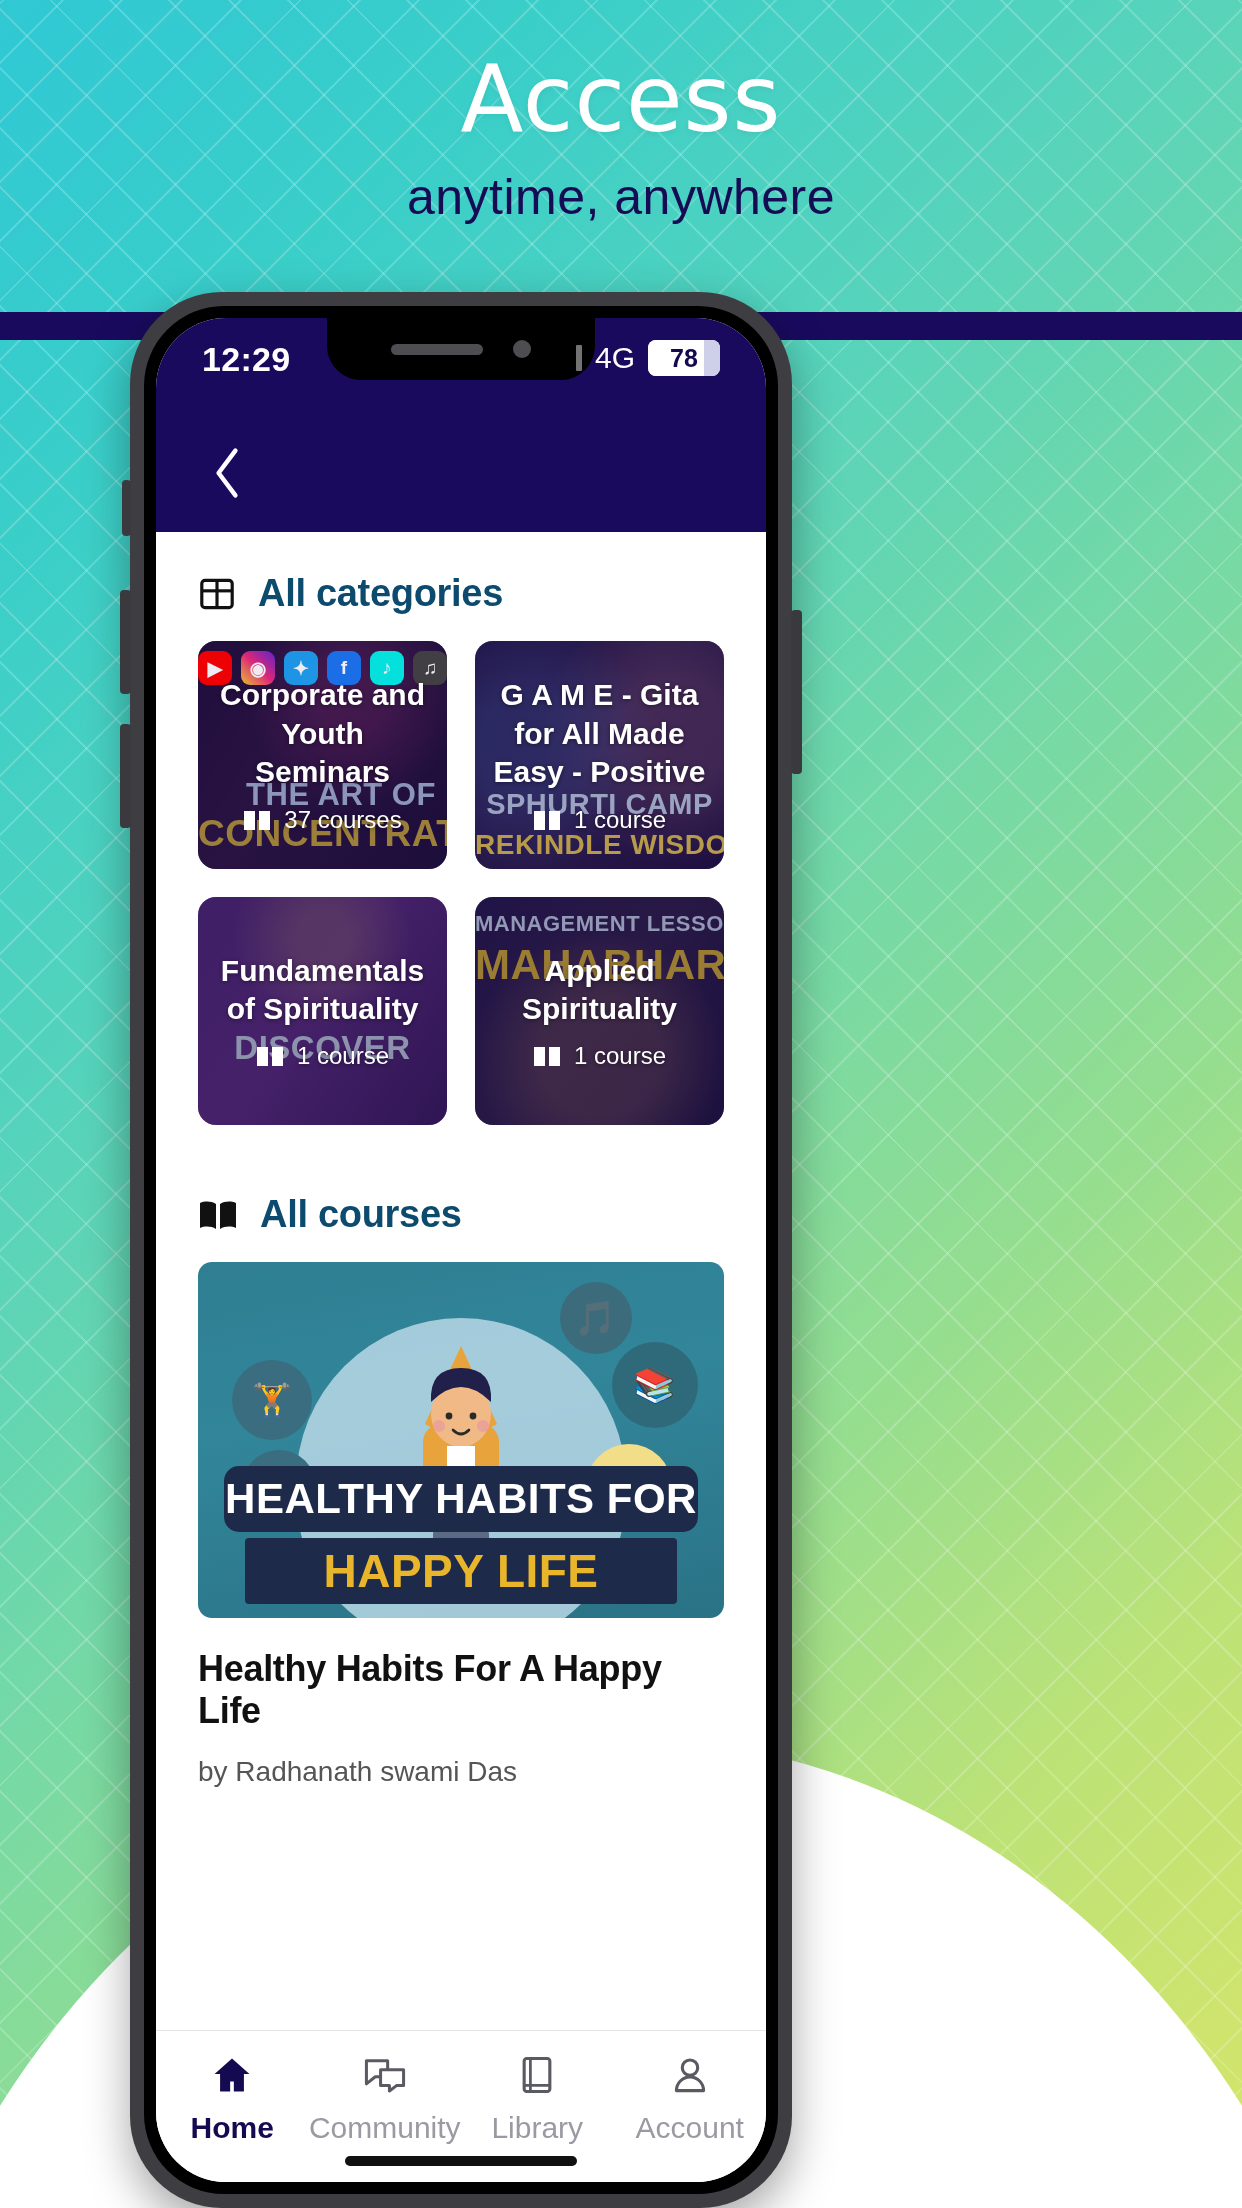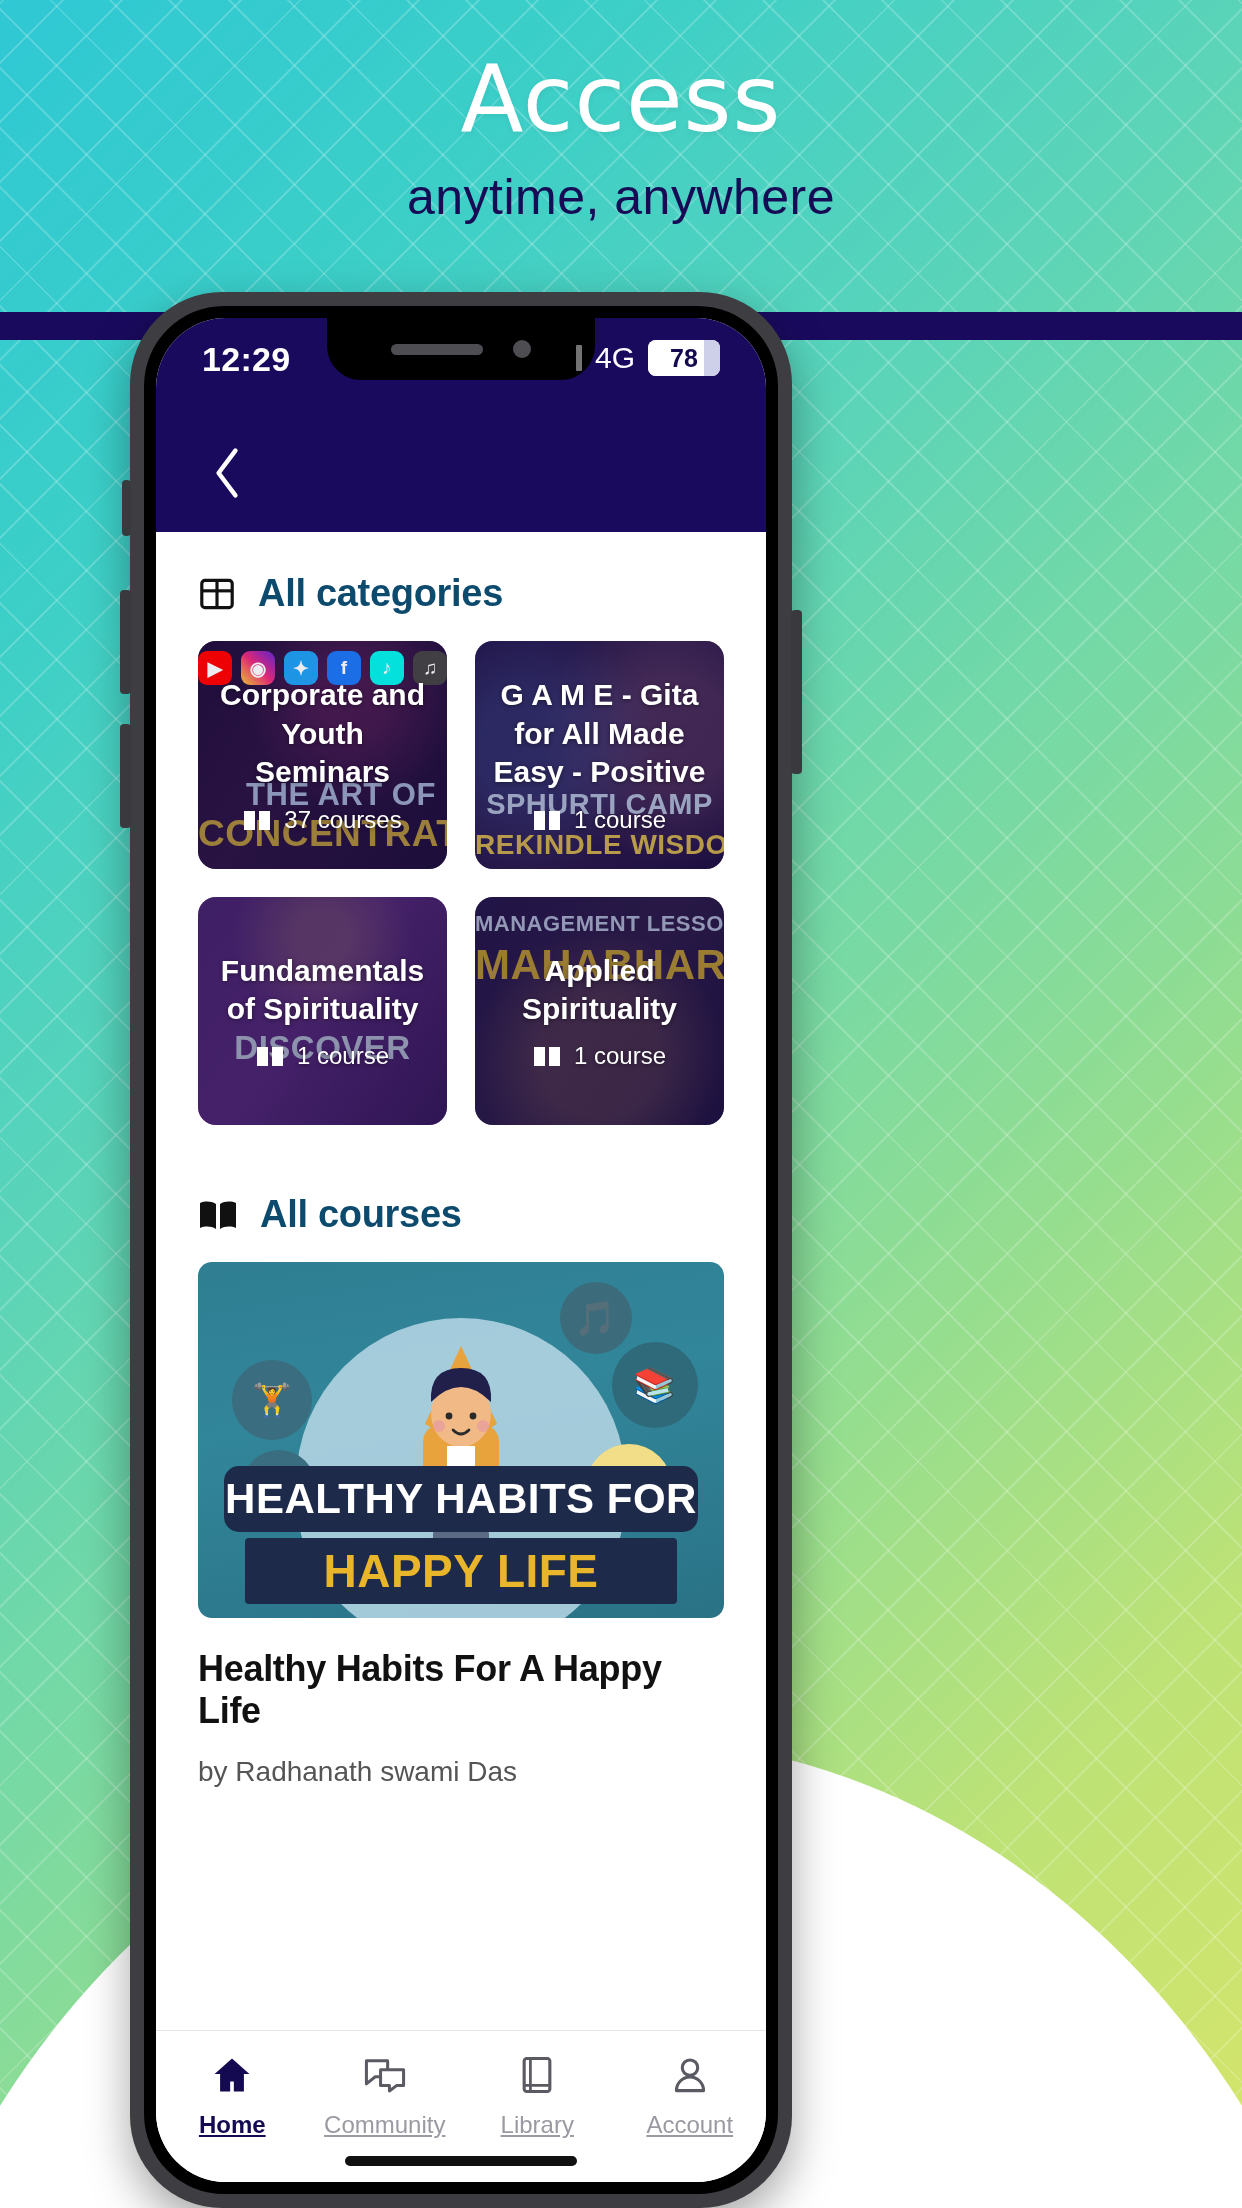--- a/index.html
+++ b/index.html
@@ -216,21 +216,21 @@
   .course-sub{ margin-top:24px; font-size:28px; color:#555; }
 
   
   #bottom-nav{
     flex:0 0 auto; height:152px; background:#fff;
     border-top:1px solid #e3e3e8;
     display:flex; align-items:flex-start; justify-content:space-around;
     padding-top:22px;
   }
   .nav-item{ display:flex; flex-direction:column; align-items:center; gap:14px; width:150px; }
-  .nav-label{ font-size:24px;text-decoration:underline; }
+  .nav-label{ font-size:30px; }
   .nav-item.active .nav-label{ color:#140a52; font-weight:600; }
   .nav-item .nav-label{ color:#9a9aa2; font-weight:400; }
   #home-indicator{
     position:absolute; bottom:16px; left:50%; transform:translateX(-50%);
     width:232px; height:10px; background:#111; border-radius:6px;
   }
 </style>
 </head>
 <body>
 

